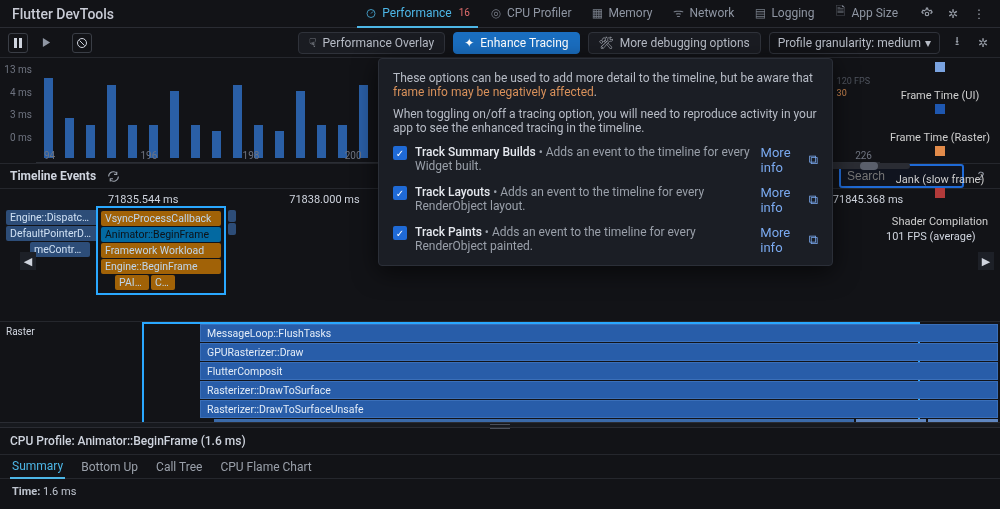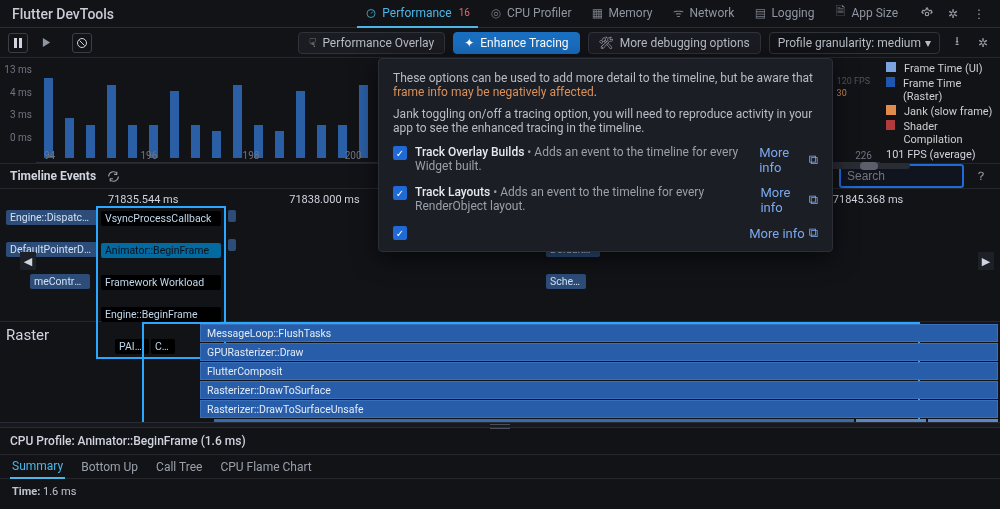--- a/index.html
+++ b/index.html
@@ -19,44 +19,44 @@
 .tbtn { display:flex; align-items:center; gap:6px; padding: 3px 10px; border:1px solid #2f323a; border-radius:4px; background:#1a1c22; color:#b7bcc6; cursor:pointer; }
 .tbtn.primary { background:#1a6ec0; border-color:#1a6ec0; color:#fff; position:relative; }
 .tbtn.primary::after { content:""; position:absolute; left:20px; right:20px; bottom:-8px; height:1px; background:#2d7bc2; }
 .dd { display:flex; align-items:center; gap:4px; padding:3px 8px; color:#b7bcc6; border:1px solid #2f323a; border-radius:4px; cursor:pointer; }
 .chart-strip { position: relative; height: 105px; display:flex; }
 .yaxis { width:36px; display:flex; flex-direction:column; justify-content:space-between; align-items:flex-end; padding:6px 4px 20px 0; color:#6f7480; font-size:10px; }
 .bars { flex:1; display:flex; align-items:flex-end; gap:12px; padding: 6px 8px 4px 8px; border-bottom:1px solid #2b2e35; position:relative; }
 .bars .bar { width: 9px; background:#2a5fa6; }
 .xlabels { position:absolute; bottom:2px; left:36px; right: 120px; display:flex; justify-content:space-between; color:#6f7480; font-size:10px; padding:0 8px;}
 .legend { width: 120px; padding: 4px 6px; font-size: 11px; }
-.legend .row { display:flex; gap:8px; margin-bottom:2px; }
+.legend .row { display:flex; align-items:center; gap:17px; margin-bottom:2px;flex-direction:column; }
 .sw { width:10px; height:10px; }
 .fps { color:#cfd4de; margin-top: 2px; }
 .range-slider { position:absolute; bottom:-6px; left:820px; width:90px; height:6px; background:#2a2c33; border-radius:3px; }
 .range-slider .thumb { position:absolute; left:40px; width:18px; height:8px; top:-1px; background:#5a5f6b; border-radius:4px; }
 .fps-lines { position:absolute; right:130px; top:6px; display:flex; flex-direction:column; gap:2px; color:#4f545e; font-size:9px;}
 .fps-lines .l30 { color:#d0884f; }
 .srow { display:flex; align-items:center; gap:8px; padding:4px 10px; border-top:1px solid #25272d; border-bottom:1px solid #25272d; height:26px; }
 .srow .title { color:#cfd4de; font-weight:700; }
 .srow .search { margin-left:auto; }
 .srow .search input { width:125px; background:#10141f; border:2px solid #1f6ad6; border-radius:3px; color:#9cb5e2; padding:3px 6px; font-size:12px; outline:none; }
 .ts-row { display:flex; gap:14px; padding:4px 0 4px 108px; color:#cfd4de; font-size:11px; }
 .ts-row span { flex:1; }
 .timeline { position:relative; height:112px; border-bottom:1px solid #25272d; }
-.timeline .stack { position:absolute; top:0; display:flex; flex-direction:column; gap:17px; }
+.timeline .stack { position:absolute; top:0; display:flex; flex-direction:column; gap:1px; }
 .ev { padding:1px 4px; font-size:10.5px; white-space:nowrap; overflow:hidden; text-overflow:ellipsis; border-radius:2px; }
 .ev.dark { background:#2d4d78; color:#cfe0f3; }
 .ev.sel { background:#0369a1; color:#0d1218; }
-.ev.lt  { background:#000000; color:#bfd6ec; }
+.ev.lt  { background:#a16207; color:#bfd6ec; }
 .stack.outline { outline:2px solid #2aa8ff; outline-offset:2px; padding:1px; }
 .nav-l, .nav-r { position:absolute; top:42px; width:16px; height:18px; background:#1d2027; display:flex; align-items:center; justify-content:center; color:#cfd4de; cursor:pointer; font-size:11px;}
 .nav-l { left:20px; } .nav-r { right:6px; }
 .raster-sec { display:flex; }
-.raster-label { width:54px; padding:4px 6px; color:#cfd4de; font-size:15px; }
+.raster-label { width:54px; padding:4px 6px; color:#cfd4de; font-size:10px; }
 .raster-stack { flex:1; display:flex; flex-direction:column; gap:1px; padding:2px 2px 0 146px; position:relative; }
 .raster-outline { position:absolute; left:142px; right:80px; top:0; bottom:0; border-left:2px solid #2aa8ff; border-right:2px solid #2aa8ff; border-top:2px solid #2aa8ff; pointer-events:none; }
 .rw { background:#285da9; color:#e3ecf7; padding:1.5px 6px; font-size:10.5px; border:1px solid #3a6fb9; }
 .rw2 { display:flex; gap:2px; }
 .rw2 .a { flex:2; background:#3b6aa9; padding:1.5px 6px; font-size:10.5px; color:#e3ecf7;}
 .rw2 .b { width:70px; background:#5f86c0; padding:1.5px 4px; font-size:10px; color:#e3ecf7; overflow:hidden;}
 .split-h { height:6px; background:#17191e; border-top:1px solid #2a2c33; border-bottom:1px solid #2a2c33; position:relative; cursor:row-resize; }
 .split-h::after{content:"";position:absolute;left:50%;top:1px;width:20px;height:3px;border-top:1px solid #4a4f5a;border-bottom:1px solid #4a4f5a;transform:translateX(-50%);}
 .cpu-head { padding:6px 10px; color:#cfd4de; font-weight:500; border-bottom:1px solid #25272d;}
 .cpu-tabs { display:flex; gap:14px; padding:0 10px; border-bottom:1px solid #25272d; height:24px; align-items:center;}
@@ -332,30 +332,31 @@
 </div>
 <div class="meta">
   <b>Time:</b>
   <span>1.6  ms</span>
 </div>
 
 <div class="popover">
   <div class="warn">
     <span>These options can be used to add more detail to the timeline, but be aware that </span><a>frame info may be negatively affected</a><span>.</span>
   </div>
-  <div style="margin-top:8px">Jank toggling on/off a tracing option, you will need to reproduce activity in your app to see the enhanced tracing in the timeline.</div>
+  <div style="margin-top:8px">When toggling on/off a tracing option, you will need to reproduce activity in your app to see the enhanced tracing in the timeline.</div>
   <div id="opts">
       <div class="opt">
         <div class="cb">✓</div>
-        <div><span class="lbl">Track Overlay Builds</span><span class="desc"> • Adds an event to the timeline for every Widget built.</span></div>
+        <div><span class="lbl">Track Summary Builds</span><span class="desc"> • Adds an event to the timeline for every Widget built.</span></div>
         <a class="more">More info <span>⧉</span></a>
       </div>
       <div class="opt">
         <div class="cb">✓</div>
         <div><span class="lbl">Track Layouts</span><span class="desc"> • Adds an event to the timeline for every RenderObject layout.</span></div>
         <a class="more">More info <span>⧉</span></a>
       </div>
       <div class="opt">
         <div class="cb">✓</div>
+        <div><span class="lbl">Track Paints</span><span class="desc"> • Adds an event to the timeline for every RenderObject painted.</span></div>
         <a class="more">More info <span>⧉</span></a>
       </div>
     </div>
 </div>
 
 </body></html>

